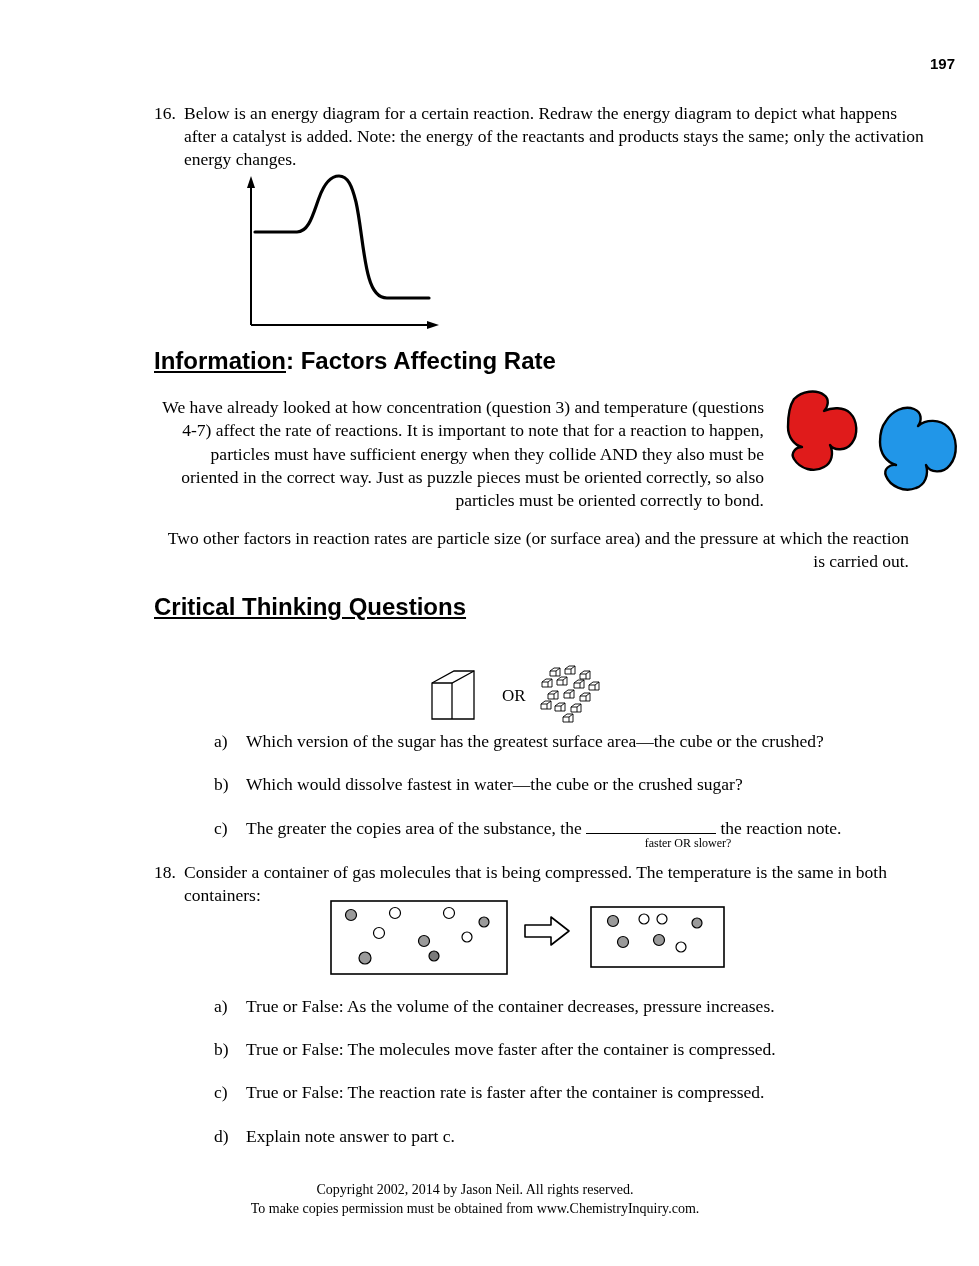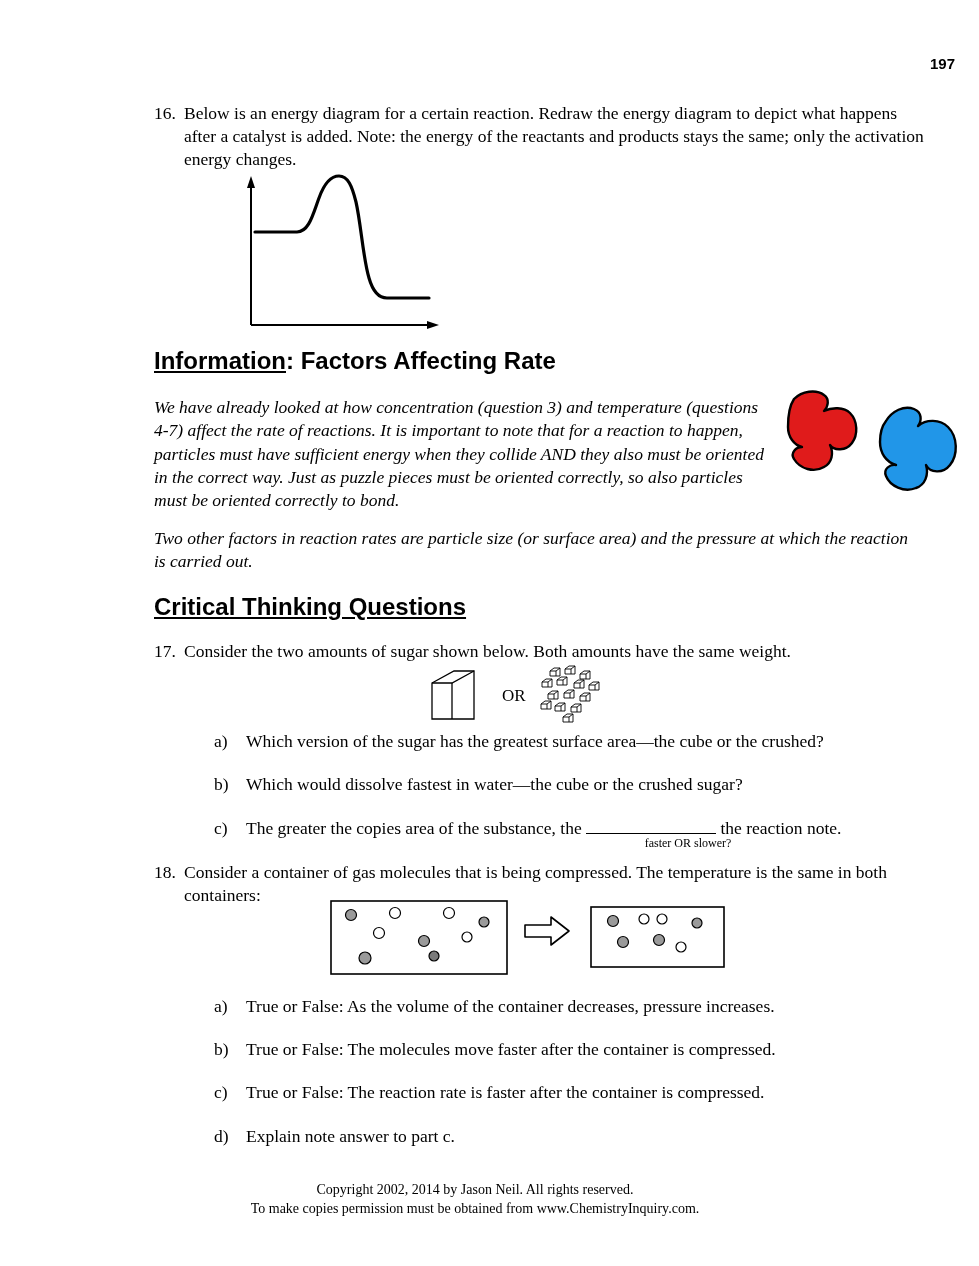--- a/index.html
+++ b/index.html
@@ -73,22 +73,21 @@
     text-decoration: underline;
   }
   #info-heading { top: 347px; left: 110px; }
   #ctq-heading  { top: 593px; left: 110px; }
 
   
   .info-para {
     position: absolute;
     font-size: 17.5px;
     line-height: 23.3px;
-    text-align: left;
-    font-style: italic;
+    text-align: right;
   }
   #info-p1 { top: 396px; left: 110px; width: 610px; }
   #info-p2 { top: 527px; left: 110px; width: 755px; }
 
   .puzzle-art {
     position: absolute;
     top: 385px;
     left: 738px;
     width: 185px;
     height: 115px;
@@ -212,26 +211,20 @@
       <g>
         <path d="M104 36 C 110 26 122 20 132 24 C 140 27 140 36 136 41 C 144 34 158 34 166 42 C 176 52 176 70 168 80 C 161 89 148 88 144 80 C 147 90 143 100 134 103 C 122 108 108 101 104 91 C 101 84 108 79 114 80 C 104 77 98 68 98 57 C 98 48 100 41 104 36 Z" fill="#2196e8" stroke="#000" stroke-width="2.4" stroke-linejoin="round"></path>
       </g>
     </svg>
   </div>
 
   <div class="section-heading" id="ctq-heading">
     <span class="underlined">Critical Thinking Questions</span>
   </div>
 
-  <div id="q17">
-    <div class="q-row">
-      <div class="q-num">17.</div>
-      <div class="q-text">Consider the two amounts of sugar shown below.  Both amounts have the same weight.</div>
-    </div>
-  </div>
 
   <div class="sugar-art">
     <svg width="210" height="70" viewBox="0 0 210 70" xmlns="http://www.w3.org/2000/svg">
 
       <g>
         <polygon points="8,20 30,8 50,8 50,56 28,56 8,56" fill="#ffffff" stroke="#000" stroke-width="1.3"></polygon>
         <polyline points="8,20 28,20 50,8" fill="none" stroke="#000" stroke-width="1.3"></polyline>
         <line x1="28" y1="20" x2="28" y2="56" stroke="#000" stroke-width="1.3"></line>
       </g>
 

